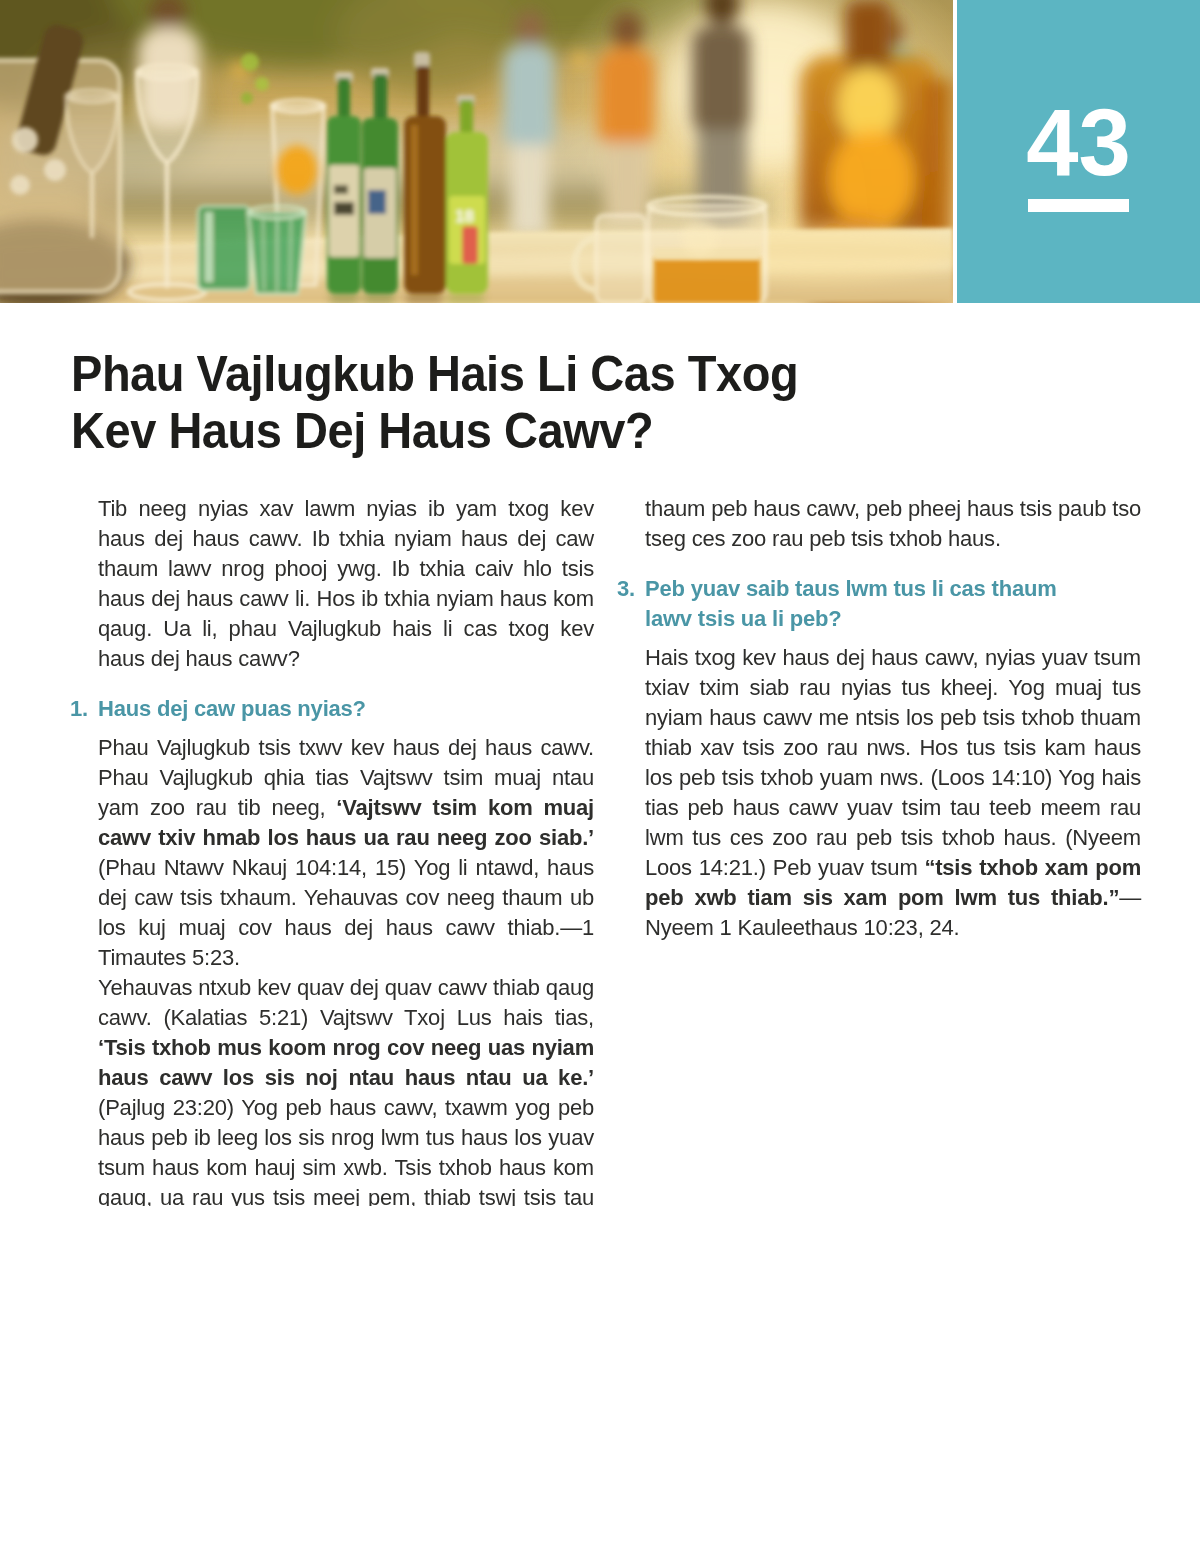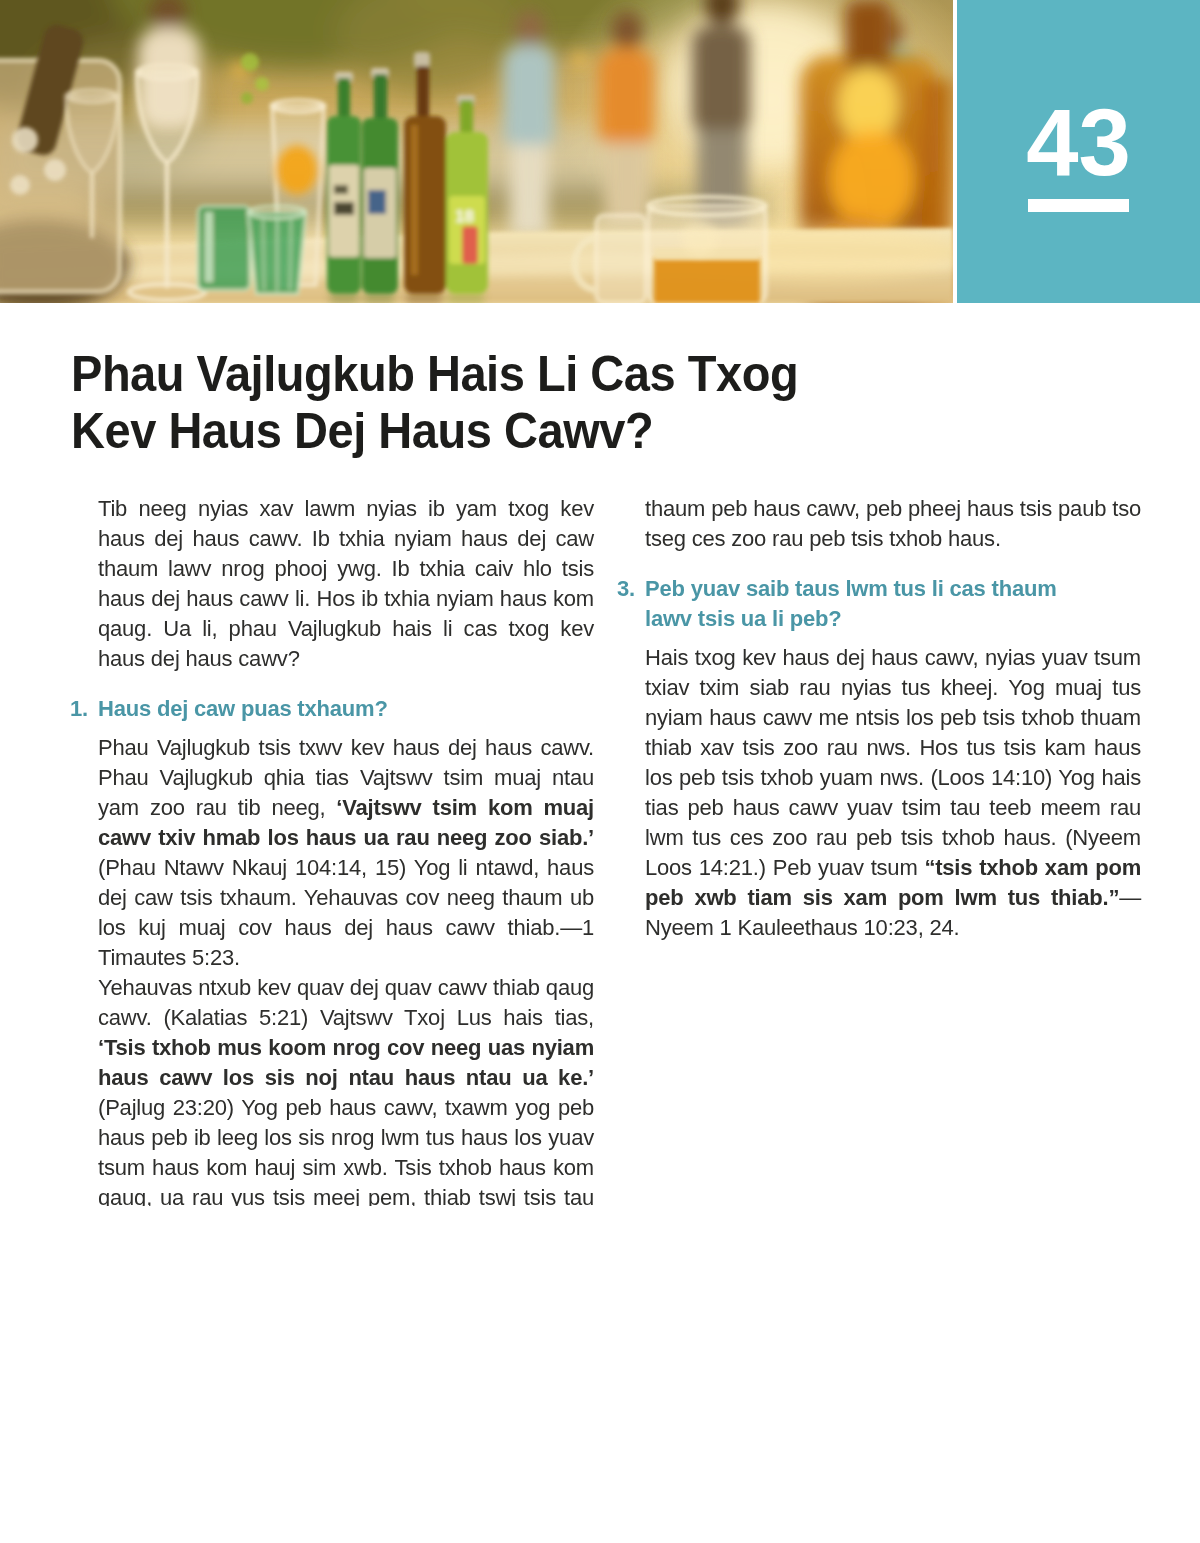--- a/index.html
+++ b/index.html
@@ -232,21 +232,21 @@
       <div class="lesson-num">43</div>
       <div class="lesson-bar"></div>
     </div>
   </div>
 
   <h1 class="title"><span>Phau Vajlugkub Hais Li Cas Txog</span><br><span>Kev Haus Dej Haus Cawv?</span></h1>
 
   <div class="columns">
     <p class="intro"><span>Tib neeg nyias xav lawm nyias ib yam txog kev haus dej haus cawv. Ib txhia nyiam haus dej caw thaum lawv nrog phooj ywg. Ib txhia caiv hlo tsis haus dej haus cawv li. Hos ib txhia nyiam haus kom qaug. Ua li, phau Vajlugkub hais li cas txog kev haus dej haus cawv?</span></p>
 
-    <h3 class="sec"><span class="num">1.</span><span>Haus dej caw puas txhaum?</span></h3>
+    <h3 class="sec"><span class="num">1.</span><span>Haus dej caw puas nyias?</span></h3>
     <p><span>Phau Vajlugkub tsis txwv kev haus dej haus cawv. Phau Vajlugkub qhia tias Vajtswv tsim muaj ntau yam zoo rau tib neeg, </span><span class="b">‘Vajtswv tsim kom muaj cawv txiv hmab los haus ua rau neeg zoo siab.’</span><span> (Phau Ntawv Nkauj 104:14, 15) Yog li ntawd, haus dej caw tsis txhaum. Yehauvas cov neeg thaum ub los kuj muaj cov haus dej haus cawv thiab.—1 Timautes 5:23.</span></p>
 
     <p><span>Yehauvas ntxub kev quav dej quav cawv thiab qaug cawv. (Kalatias 5:21) Vajtswv Txoj Lus hais tias, </span><span class="b">‘Tsis txhob mus koom nrog cov neeg uas nyiam haus cawv los sis noj ntau haus ntau ua ke.’</span><span> (Pajlug 23:20) Yog peb haus cawv, txawm yog peb haus peb ib leeg los sis nrog lwm tus haus los yuav tsum haus kom hauj sim xwb. Tsis txhob haus kom qaug, ua rau yus tsis meej pem, thiab tswj tsis tau yus tus kheej los sis ua mob rau yus. Yog tias thaum peb haus cawv, peb pheej haus tsis paub tso tseg ces zoo rau peb tsis txhob haus.</span></p>
 
     <h3 class="sec"><span class="num">3.</span><span>Peb yuav saib taus lwm tus li cas thaum lawv tsis ua li peb?</span></h3>
     <p><span>Hais txog kev haus dej haus cawv, nyias yuav tsum txiav txim siab rau nyias tus kheej. Yog muaj tus nyiam haus cawv me ntsis los peb tsis txhob thuam thiab xav tsis zoo rau nws. Hos tus tsis kam haus los peb tsis txhob yuam nws. (Loos 14:10) Yog hais tias peb haus cawv yuav tsim tau teeb meem rau lwm tus ces zoo rau peb tsis txhob haus. (Nyeem Loos 14:21.) Peb yuav tsum </span><span class="b">“tsis txhob xam pom peb xwb tiam sis xam pom lwm tus thiab.”</span><span>—Nyeem 1 Kauleethaus 10:23, 24.</span></p>
   </div>
 
 </div>
 

